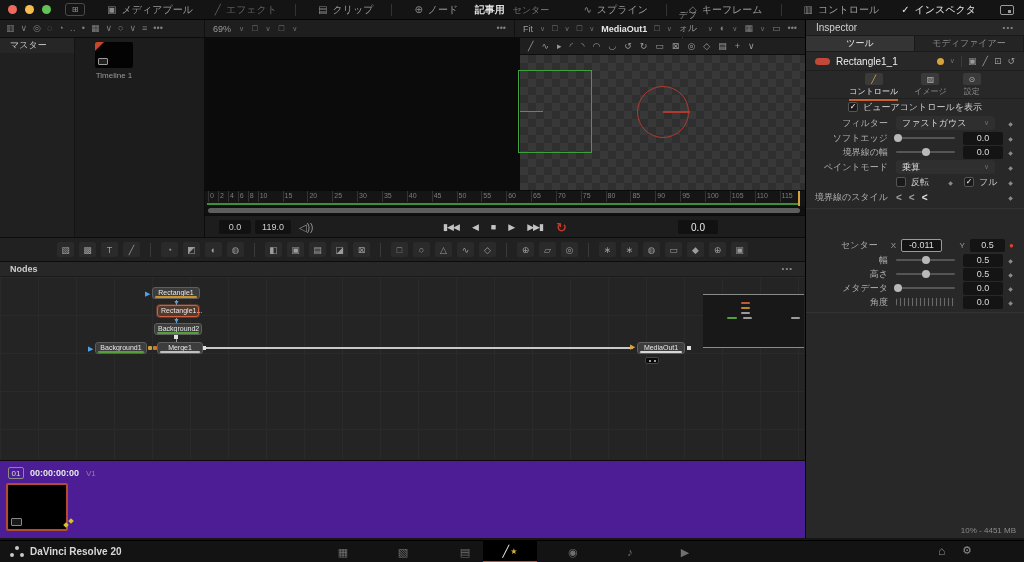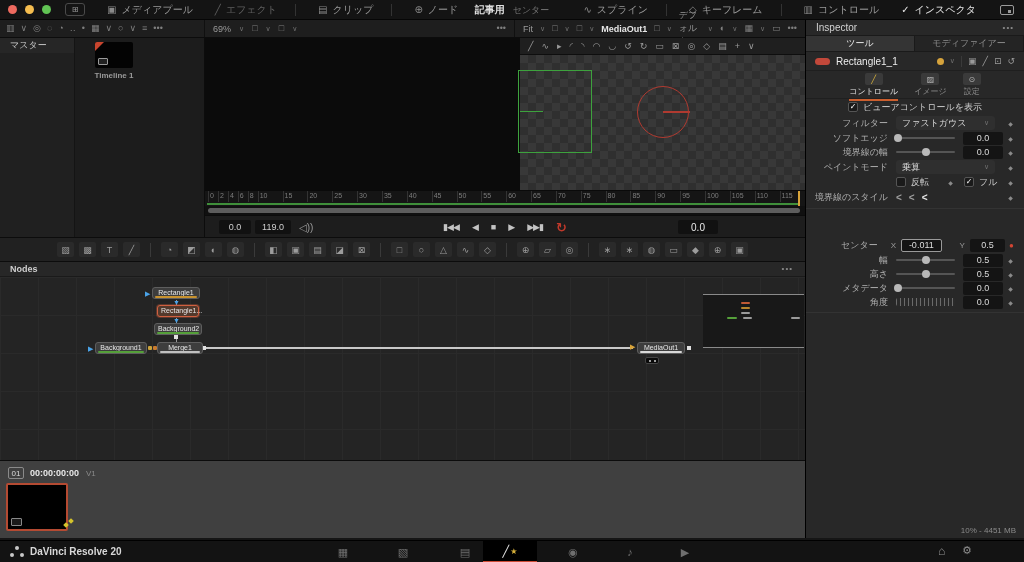--- a/index.html
+++ b/index.html
@@ -35,21 +35,21 @@
   .push { margin-left:auto; }
 
   
   #mediapool { position:absolute; left:0; top:38px; width:205px; height:199px; background:#1c1c1c; border-right:1px solid #0c0c0c; }
   #bins { position:absolute; left:0; top:0; width:75px; height:199px; background:#202020; border-right:1px solid #141414; }
   .bin-hdr { height:15px; line-height:15px; padding-left:10px; font-size:9px; color:#c9c9c9; background:#262626; }
   #smartbins { position:absolute; left:0; top:133px; width:75px; border-top:1px solid #141414; }
   .sb-title { height:16px; line-height:16px; padding-left:10px; font-size:9px; color:#b5b5b5; background:#232323; }
   .sb-item { height:15px; line-height:15px; padding-left:22px; font-size:9px; color:#8a8a8a; position:relative; }
   .sb-item .arrow { position:absolute; left:9px; top:0; font-size:7px; color:#777; }
-  #clipgrid { position:absolute; left:76px; top:0; right:0; bottom:0;font-weight:bold; }
+  #clipgrid { position:absolute; left:76px; top:0; right:0; bottom:0; }
   #thumb1 { position:absolute; left:19px; top:4px; width:38px; height:26px; background:#030303; border-radius:2px; overflow:hidden; }
   #thumb1 .corner { position:absolute; left:0; top:0; width:0; height:0; border-top:9px solid #c8452e; border-right:9px solid transparent; }
   #thumb1 .mini { position:absolute; left:3px; bottom:3px; width:10px; height:7px; border:1px solid #9a9a9a; border-radius:1px; background:#222; }
   .thumb-label { position:absolute; left:0; top:33px; width:76px; text-align:center; font-size:8px; color:#9a9a9a; }
 
   
   #viewer { position:absolute; left:205px; top:38px; width:600px; height:152px; background:#0b0b0b; overflow:hidden; }
   #polybar { position:absolute; left:315px; top:0; width:285px; height:17px; background:#1f1f1f; border-bottom:1px solid #0e0e0e; display:flex; align-items:center; gap:8px; padding:0 8px; }
   #polybar .mi { color:#9a9a9a; font-size:9px; }
   #checker { position:absolute; left:315px; top:17px; width:285px; height:135px; background-color:#383838;
@@ -100,21 +100,21 @@
   .conn-v { position:absolute; width:1px; background:#9a9a9a; }
   .sq { position:absolute; width:4px; height:4px; background:#e0e0e0; }
   .dot-y { position:absolute; width:4px; height:4px; border-radius:1px; }
   .out-arrow-y { position:absolute; font-size:7px; color:#d8a43a; }
   #minimap { position:absolute; left:703px; top:17px; width:101px; height:54px; background:#181818; border-top:1px solid #8a8a8a; border-bottom:1px solid #8a8a8a; }
   .mm { position:absolute; height:2px; border-radius:1px; }
   #mediaout-badge { position:absolute; width:14px; height:7px; background:#0a0a0a; border:1px solid #444; border-radius:2px; }
   #mediaout-badge i{ position:absolute; top:2px; width:2px; height:2px; background:#cfcfcf; border-radius:50%; }
 
   
-  #clipstrip { position:absolute; left:0; top:460px; width:805px; height:78px; background:#404040; border-top:1px solid #0c0c0c; }
+  #clipstrip { position:absolute; left:0; top:460px; width:805px; height:78px; background:#4c1d95; border-top:1px solid #0c0c0c; }
   #clipnum { position:absolute; left:8px; top:6px; width:16px; height:12px; border:1px solid #8a8a8a; border-radius:2px; font-size:8px; color:#dcdcdc; text-align:center; line-height:11px; }
   #cliptc { position:absolute; left:30px; top:7px; font-size:9px; font-weight:bold; color:#e8e8e8; }
   #cliptrack { position:absolute; left:86px; top:8px; font-size:8px; color:#8a8a8a; }
   #clipthumb { position:absolute; left:6px; top:22px; width:62px; height:48px; background:#000; border:2px solid #b44a32; border-radius:2px; }
   #clipthumb .mini { position:absolute; left:3px; bottom:3px; width:11px; height:8px; border:1px solid #888; background:#1a1a1a; border-radius:1px; }
   .sparkle { position:absolute; left:64px; top:58px; width:10px; height:10px; }
   .sparkle:before,.sparkle:after { content:""; position:absolute; width:4px; height:4px; background:#d4c32c; transform:rotate(45deg); }
   .sparkle:before{ left:0; top:4px; } .sparkle:after{ left:5px; top:0; }
 
   

